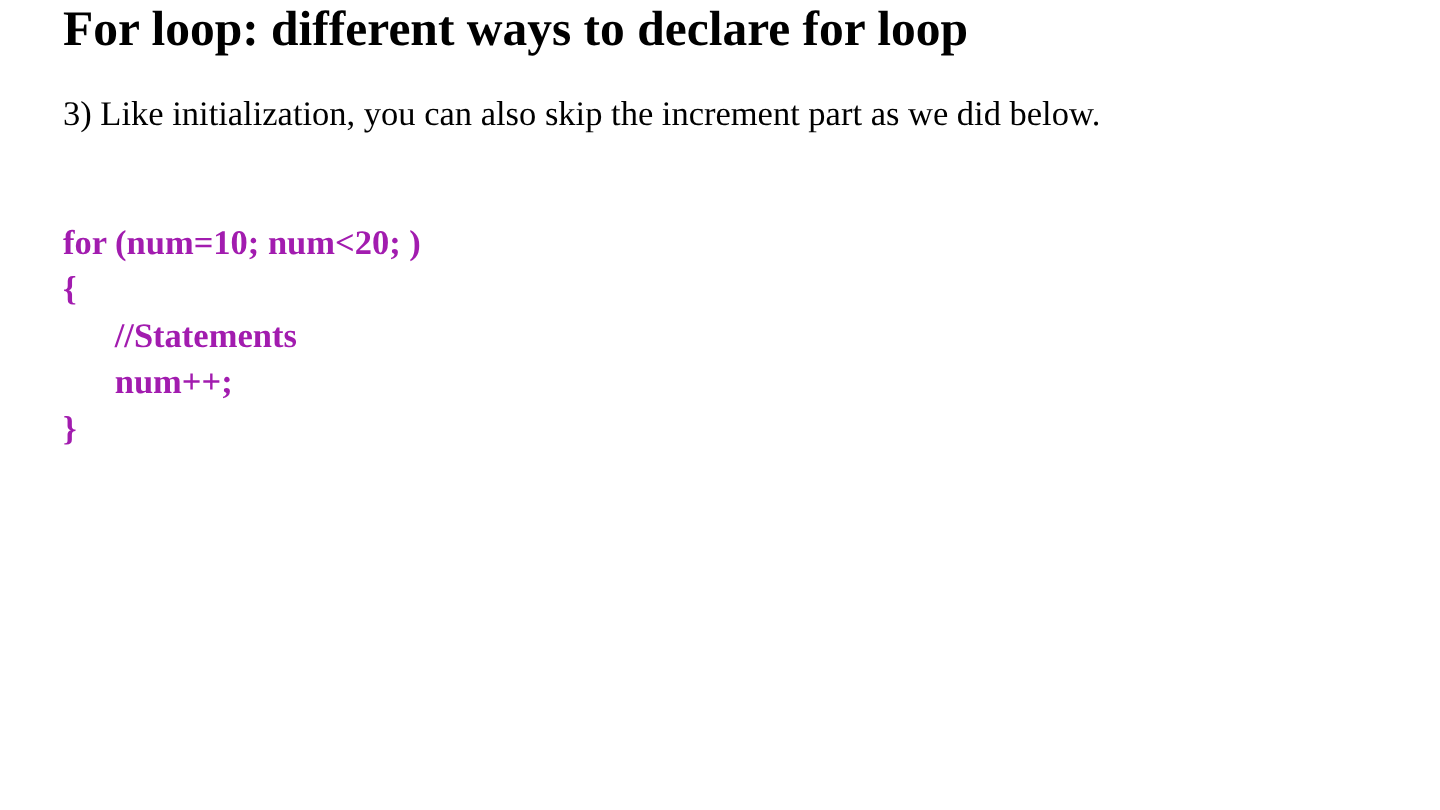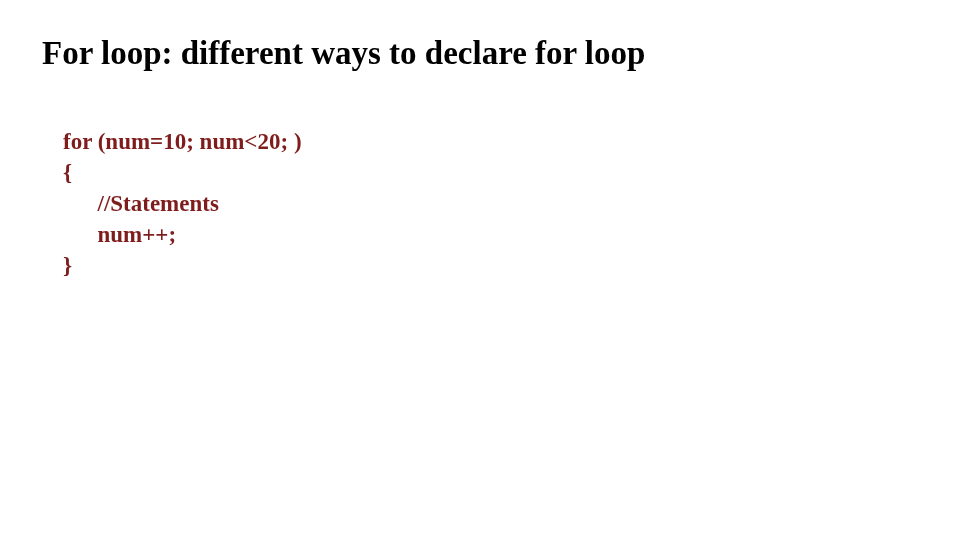--- a/index.html
+++ b/index.html
@@ -6,53 +6,53 @@
     margin: 0;
     padding: 0;
     width: 960px;
     height: 540px;
     background: #ffffff;
     font-family: "Times New Roman", Times, serif;
     color: #000000;
   }
   .slide {
     box-sizing: border-box;
-    padding: 35px 42px 0 42px;
+    padding: 2px 42px 0 42px;
     width: 784px;
     height: 540px;
   }
   .title {
     font-size: 33px;
     font-weight: bold;
     line-height: 1.15;
     margin: 0 0 22px 0;
   }
   .para {
     font-size: 23px;
     line-height: 1.25;
     text-align: justify;
     margin: 0 0 24px 0;
   }
   .code {
     font-size: 23px;
     line-height: 1.35;
     font-weight: bold;
-    color: #7f1d1d;
+    color: #a21caf;
     white-space: pre;
     font-family: "Times New Roman", Times, serif;
-    margin-left: 21px;
   }
 </style>
 </head>
 <body>
 
 <div class="slide">
 
   <h1 class="title">For loop: different ways to declare for loop</h1>
 
+  <p class="para">3) Like initialization, you can also skip the increment part as we did below.</p>
 
 
   <div class="code">
 <span>for (num=10; num&lt;20; )</span>
 <span>{</span>
 <span>      //Statements</span>
 <span>      num++;</span>
 <span>}</span>
   </div>
 

